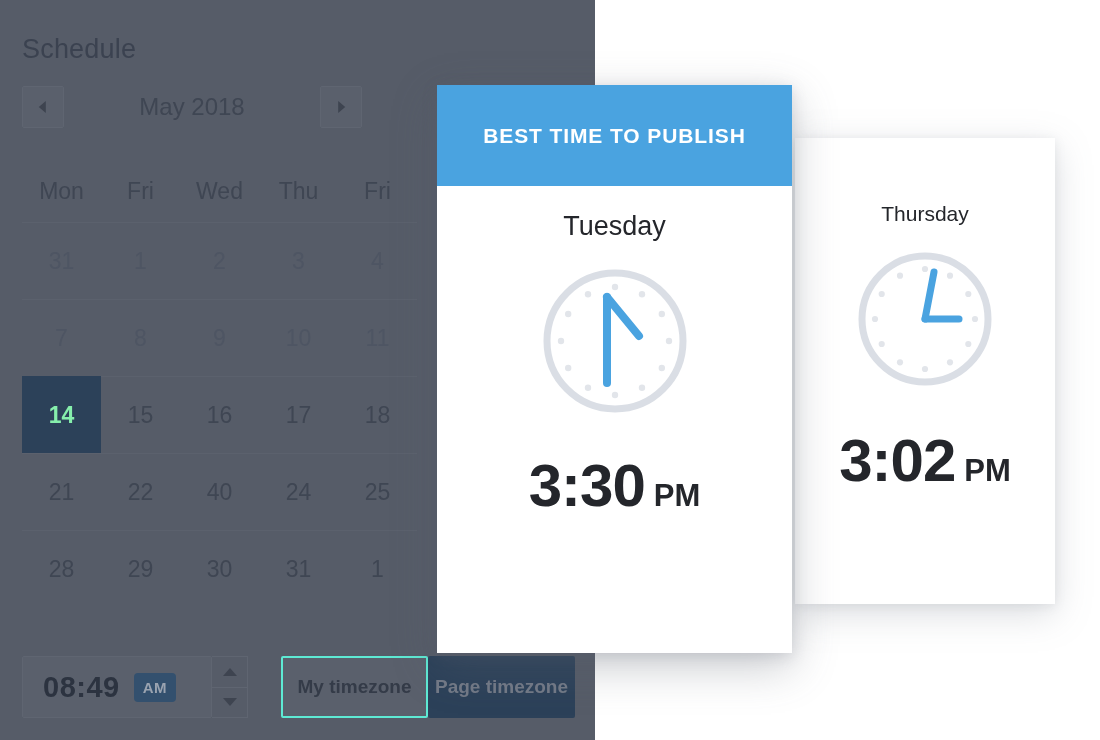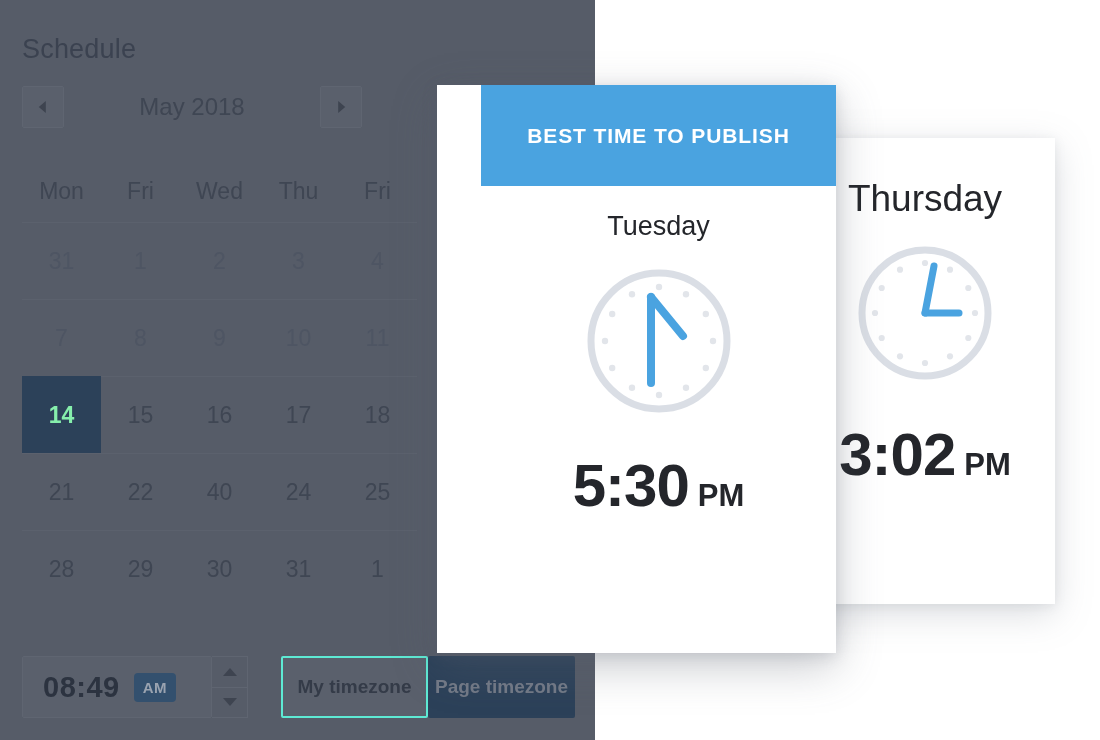--- a/index.html
+++ b/index.html
@@ -223,21 +223,20 @@
   
   .card-main {
     position: absolute;
     left: 437px;
     top: 85px;
     width: 355px;
     height: 568px;
     background: #ffffff;
     box-shadow: 0 14px 42px rgba(90,96,110,0.32), 0 3px 14px rgba(90,96,110,0.18);
     z-index: 3;
-    padding-left: 44px;
   }
   .card-header {
     height: 101px;
     background: #4aa3e0;
     display: flex;
     align-items: center;
     justify-content: center;
   }
   .card-header-text {
     color: #ffffff;
@@ -246,22 +245,22 @@
     letter-spacing: 0.9px;
   }
 
   .day-name {
     text-align: center;
     font-size: 27px;
     color: #24262b;
     margin-top: 25px;
   }
   .day-name.secondary {
-    font-size: 37px;
-    margin-top: 40px;
+    font-size: 21px;
+    margin-top: 64px;
   }
 
   .clock-wrap {
     display: flex;
     justify-content: center;
   }
   .clock-wrap.main { margin-top: 25px; }
   .clock-wrap.secondary { margin-top: 24px; }
 
   .time-big {
@@ -418,15 +417,15 @@
         <circle cx="20" cy="74" r="3.2"></circle>
         <circle cx="27.2" cy="47" r="3.2"></circle>
         <circle cx="47" cy="27.2" r="3.2"></circle>
       </g>
       <line x1="66" y1="30" x2="66" y2="116" stroke="#4aa3e0" stroke-width="8" stroke-linecap="round"></line>
       <line x1="66" y1="30" x2="98" y2="69" stroke="#4aa3e0" stroke-width="8" stroke-linecap="round"></line>
     </svg>
   </div>
 
   <div class="time-big main">
-    <span>5:30</span><span class="suffix">PM</span>
+    <span>3:30</span><span class="suffix">PM</span>
   </div>
 </div>
 
 </body></html>

